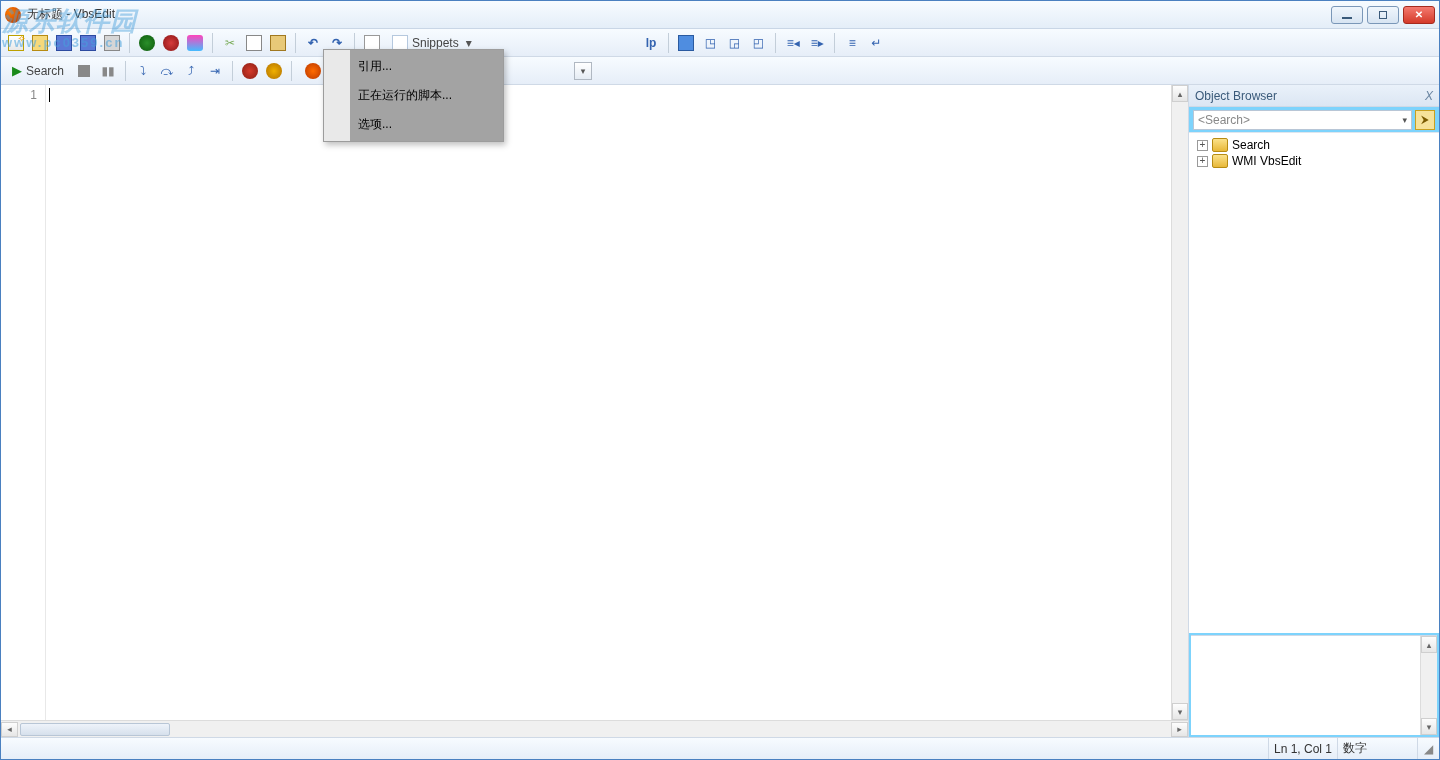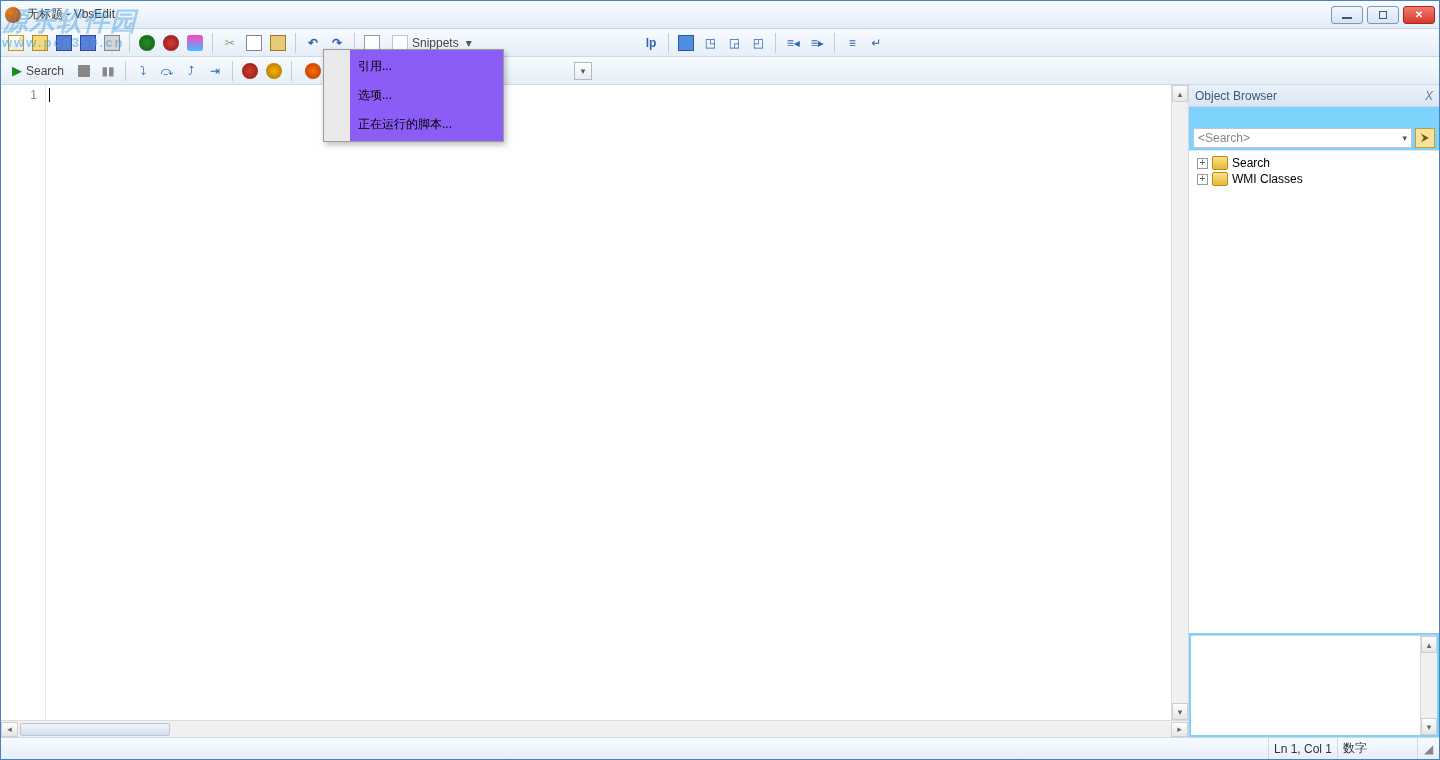--- a/index.html
+++ b/index.html
@@ -15,21 +15,21 @@
   .winbtn .sq { width:8px; height:8px; border:1px solid currentColor; }
   .winbtn .mn { width:10px; height:0; border-top:2px solid currentColor; margin-top:6px;}
   .winbtn .xx { font-weight:bold; }
 
   
   .menubar { height:22px; background:linear-gradient(#f8faff,#e9eff8); border-bottom:1px solid #cfd9e6; display:flex; align-items:stretch; font-size:12px; padding-left:4px; }
   .menuitem { padding:0 10px; display:flex; align-items:center; cursor:default; position:relative; }
   .menuitem.active { background:#fff; border:1px solid #a6b8cc; border-bottom:1px solid #fff; z-index:41; }
 
   
-  .dropdown { position:absolute; top:49px; left:323px; width:181px; background:#8b5cf6; border:1px solid #9c9c9c; box-shadow:2px 3px 6px rgba(0,0,0,.25); z-index:40; padding:2px; font-size:12px; }
+  .dropdown { position:absolute; top:49px; left:323px; width:181px; background:#a3a3a3; border:1px solid #9c9c9c; box-shadow:2px 3px 6px rgba(0,0,0,.25); z-index:40; padding:2px; font-size:12px; }
   .dropdown .ditem { padding:6px 10px 6px 32px; position:relative; cursor:default; }
   .dropdown .iconstrip { position:absolute; left:0; top:0; bottom:0; width:26px; background:#e9e9e9; }
   .dropdown .ditem span{ position:relative; }
 
   
   .toolbar { height:28px; background:linear-gradient(#f7fbff,#e6eef8); border-bottom:1px solid #cfd9e6; display:flex; align-items:center; padding:0 4px; font-size:12px; gap:2px; }
   .tb-sep { width:1px; height:20px; background:#c3ced9; margin:0 4px;}
   .tb-btn { min-width:22px; height:22px; border:1px solid transparent; border-radius:2px; display:flex; align-items:center; justify-content:center; padding:0 2px; cursor:pointer; color:#444; }
   .tb-btn.text { padding:0 6px; gap:4px; }
   .tb-dd { width:12px; text-align:center; color:#555; cursor:pointer;}
@@ -74,21 +74,21 @@
   .vscroll .dn{position:absolute;bottom:0;left:0;right:0}
   .hscroll { height:17px; background:#f0f0f0; border-top:1px solid #dcdcdc; display:flex; align-items:center;}
   .hscroll .lt,.hscroll .rt{width:17px;height:15px;background:linear-gradient(#fdfdfd,#e6e6e6);border:1px solid #cfcfcf;display:flex;align-items:center;justify-content:center;font-size:9px;color:#666;cursor:pointer}
   .hscroll .track{flex:1;height:15px;position:relative}
   .hscroll .thumb{position:absolute;left:2px;top:1px;width:150px;height:13px;background:linear-gradient(#eef3fa,#d6e0ec);border:1px solid #b8c6d6;border-radius:2px}
 
   
   .sidepanel { width:251px; border-left:1px solid #cfd9e6; display:flex; flex-direction:column; background:#7dd3fc; }
   .panel-title { height:22px; background:linear-gradient(#eaf1fa,#dbe6f3); border-bottom:1px solid #cfd9e6; font-family:"Courier New",monospace; font-size:12px; color:#3a5a7a; display:flex; align-items:center; padding:0 6px;}
   .panel-title .x{ margin-left:auto; color:#6b86a2; cursor:pointer; font-style:italic;}
-  .searchrow { height:26px; display:flex; align-items:center; padding:3px 4px; gap:3px; border-bottom:1px solid #dfe6ee;margin-top:18px;}
+  .searchrow { height:26px; display:flex; align-items:center; padding:3px 4px; gap:3px; border-bottom:1px solid #dfe6ee;}
   .searchbox { flex:1; height:20px; border:1px solid #b8c6d6; background:#fff; display:flex; align-items:center; font-size:12px; padding:0 4px; font-family:"Courier New",monospace; color:#888;}
   .searchbox .dd{margin-left:auto;font-size:9px;color:#555;cursor:pointer}
   .searchgo{ width:20px;height:20px;border:1px solid #c8a020;background:#f6e29a;display:flex;align-items:center;justify-content:center;cursor:pointer;font-size:11px;color:#7a5a00}
   .tree{ flex:1; background:#fff; font-size:12px; padding:4px 2px; overflow:auto; font-family:Tahoma,sans-serif;}
   .tnode{ display:flex; align-items:center; gap:4px; padding:1px 2px 1px 6px; cursor:default;}
   .expander{ width:11px;height:11px;border:1px solid #9a9a9a;background:#fff;display:flex;align-items:center;justify-content:center;font-size:10px;line-height:1;color:#555;cursor:pointer}
   .folder{ width:16px;height:14px;background:linear-gradient(#fbe28a,#e8b838);border:1px solid #b78b12;border-radius:2px}
   .bottom-pane{ height:100px; border-top:1px solid #cfd9e6; background:#fff; position:relative; margin:2px;}
   .bottom-pane .vscroll{position:absolute;right:0;top:0;bottom:0}
 
@@ -288,21 +288,21 @@
       </div>
       <div class="tree">
         <div class="tnode">
           <span class="expander">+</span>
           <span class="folder"></span>
           <span>Search</span>
         </div>
         <div class="tnode">
           <span class="expander">+</span>
           <span class="folder"></span>
-          <span>WMI Classes</span>
+          <span>WMI VbsEdit</span>
         </div>
       </div>
       <div class="bottom-pane">
         <div class="vscroll">
           <div class="up">▴</div>
           <div class="dn">▾</div>
         </div>
       </div>
     </div>
   </div>
@@ -312,20 +312,20 @@
     <div class="cell">Ln 1, Col 1</div>
     <div class="cell" style="min-width:80px">数字</div>
     <div class="cell" style="width:22px;justify-content:center;color:#888">◢</div>
   </div>
 
 </div>
 
 <div class="dropdown">
   <div class="iconstrip"></div>
   <div class="ditem"><span>引用...</span></div>
+  <div class="ditem"><span>正在运行的脚本...</span></div>
   <div class="ditem"><span>选项...</span></div>
-  <div class="ditem"><span>正在运行的脚本...</span></div>
 </div>
 
 <div class="watermark">
   <span>源乐软件园</span>
   <span class="sub">www.pc0359.cn</span>
 </div>
 
 </body></html>

